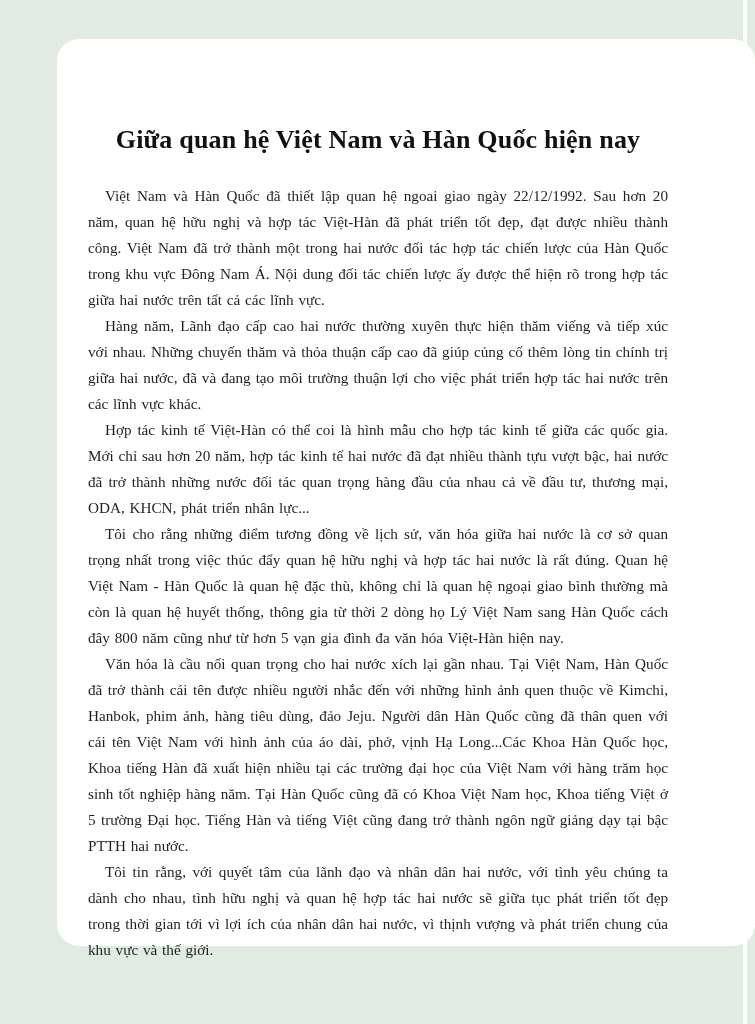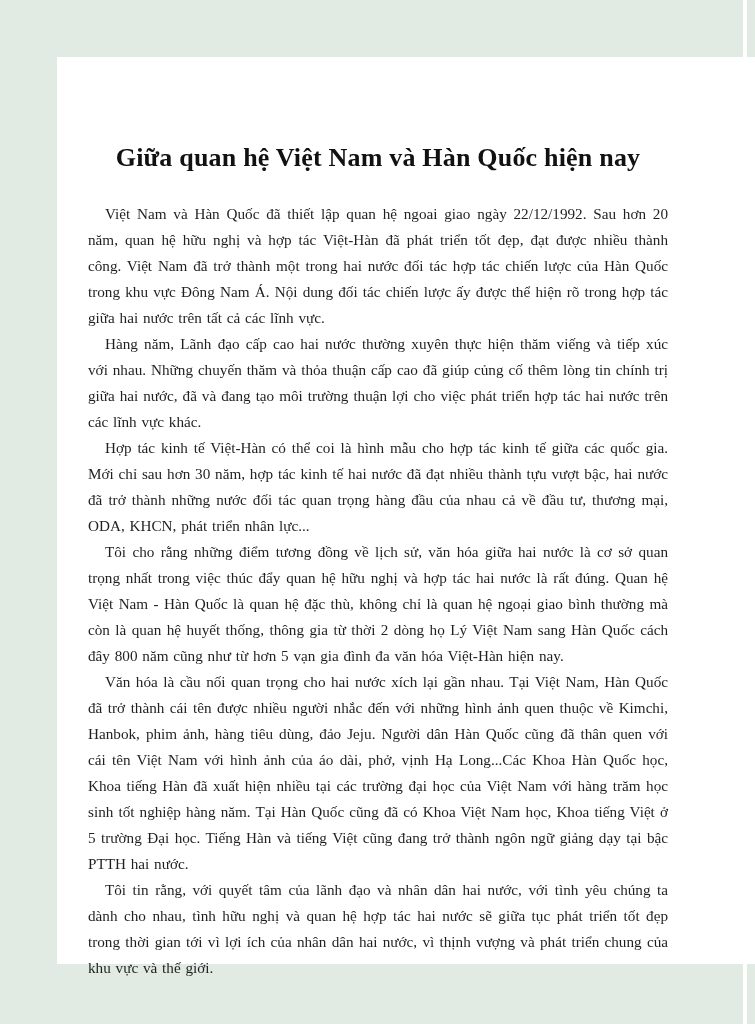--- a/index.html
+++ b/index.html
@@ -10,24 +10,25 @@
     position: relative;
     width: 755px;
     height: 1024px;
     background: var(--bg, #e1eae3);
     overflow: hidden;
     font-family: "Liberation Serif", "DejaVu Serif", serif;
   }
   .page {
     position: absolute;
     left: 57px;
-    top: 57px;
+    top: 39px;
     width: 698px;
     height: 907px;
     background: var(--page, #ffffff);
+    border-radius: 22px;
   }
   .page-edge-strip {
     position: absolute;
     left: 743px;
     top: 0;
     width: 4px;
     height: 1024px;
     background: var(--page, #ffffff);
   }
   .content {
@@ -58,20 +59,20 @@
 <body>
 
 <div class="canvas">
   <div class="page-edge-strip"></div>
   <div class="page">
     <div class="content">
       <h1 class="doc-title">Giữa quan hệ Việt Nam và Hàn Quốc hiện nay</h1>
       <div class="doc-body">
         <p>Việt Nam và Hàn Quốc đã thiết lập quan hệ ngoai giao ngày 22/12/1992. Sau hơn 20 năm, quan hệ hữu nghị và hợp tác Việt-Hàn đã phát triển tốt đẹp, đạt được nhiều thành công. Việt Nam đã trở thành một trong hai nước đối tác hợp tác chiến lược của Hàn Quốc trong khu vực Đông Nam Á. Nội dung đối tác chiến lược ấy được thể hiện rõ trong hợp tác giữa hai nước trên tất cả các lĩnh vực.</p>
         <p>Hàng năm, Lãnh đạo cấp cao hai nước thường xuyên thực hiện thăm viếng và tiếp xúc với nhau. Những chuyến thăm và thỏa thuận cấp cao đã giúp củng cố thêm lòng tin chính trị giữa hai nước, đã và đang tạo môi trường thuận lợi cho việc phát triển hợp tác hai nước trên các lĩnh vực khác.</p>
-        <p>Hợp tác kinh tế Việt-Hàn có thể coi là hình mẫu cho hợp tác kinh tế giữa các quốc gia. Mới chỉ sau hơn 30 năm, hợp tác kinh tế hai nước đã đạt nhiều thành tựu vượt bậc, hai nước đã trở thành những nước đối tác quan trọng hàng đầu của nhau cả về đầu tư, thương mại, ODA, KHCN, phát triển nhân lực...</p>
+        <p>Hợp tác kinh tế Việt-Hàn có thể coi là hình mẫu cho hợp tác kinh tế giữa các quốc gia. Mới chỉ sau hơn 20 năm, hợp tác kinh tế hai nước đã đạt nhiều thành tựu vượt bậc, hai nước đã trở thành những nước đối tác quan trọng hàng đầu của nhau cả về đầu tư, thương mại, ODA, KHCN, phát triển nhân lực...</p>
         <p>Tôi cho rằng những điểm tương đồng về lịch sử, văn hóa giữa hai nước là cơ sở quan trọng nhất trong việc thúc đẩy quan hệ hữu nghị và hợp tác hai nước là rất đúng. Quan hệ Việt Nam - Hàn Quốc  là quan hệ đặc thù, không chỉ là  quan hệ ngoại giao bình thường mà còn là quan hệ huyết thống, thông gia từ thời 2 dòng họ Lý Việt Nam sang Hàn Quốc cách đây 800 năm cũng như từ hơn 5 vạn gia đình đa văn hóa Việt-Hàn hiện nay.</p>
         <p>Văn hóa là cầu nối quan trọng cho hai nước xích lại gần nhau. Tại Việt Nam, Hàn Quốc đã trở thành cái tên được nhiều người nhắc đến với những hình ảnh quen thuộc về Kimchi, Hanbok, phim ảnh, hàng tiêu dùng, đảo Jeju. Người dân Hàn Quốc cũng đã thân quen với cái tên Việt Nam với hình ảnh của áo dài, phở, vịnh Hạ Long...Các Khoa Hàn Quốc học, Khoa tiếng Hàn đã xuất hiện nhiều tại các trường đại học của Việt Nam với hàng trăm học sinh tốt nghiệp hàng năm. Tại Hàn Quốc cũng đã có Khoa Việt Nam học, Khoa tiếng Việt ở 5 trường Đại học. Tiếng Hàn và tiếng Việt cũng đang trở thành ngôn ngữ giảng dạy tại bậc PTTH hai nước.</p>
         <p>Tôi tin rằng, với quyết tâm của lãnh đạo và nhân dân hai nước, với tình yêu chúng ta dành cho nhau, tình hữu nghị và quan hệ hợp tác hai nước sẽ giữa tục phát triển tốt đẹp trong thời gian tới vì lợi ích của nhân dân hai nước, vì thịnh vượng và phát triển chung của khu vực và thế giới.</p>
       </div>
     </div>
   </div>
 </div>
 
 </body></html>

